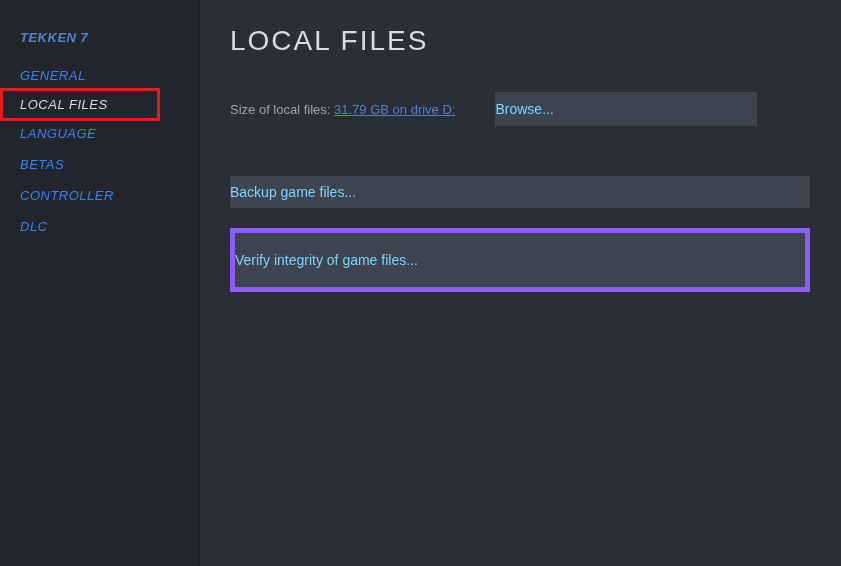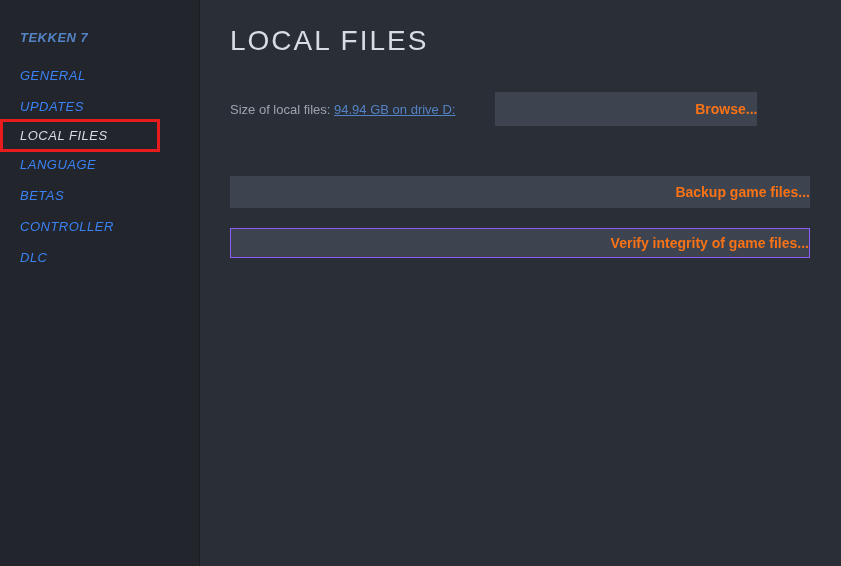--- a/index.html
+++ b/index.html
@@ -65,63 +65,61 @@
     .size-text {
       color: #9ba3b0;
       font-size: 13px;
     }
     .size-value {
       color: #5483c5;
       text-decoration: underline;
     }
     .btn {
       background: #3d434f;
-      color: #f97316;
+      color: #7dd3fc;
       border: none;
       font-size: 14px;
       cursor: pointer;
-      text-align: right;
+      text-align: left;
       padding: 8px 0;
       display: block;
-      font-weight: bold;
     }
     .btn-browse {
       width: 262px;
       padding: 9px 0;
     }
     .btn-wide {
       width: 580px;
       margin-bottom: 20px;
       padding: 8px 0;
     }
     .btn-highlighted {
-      border: 1px solid #8b5cf6;
-      padding: 6px 0;
+      border: 5px solid #8b5cf6;
+      padding: 19px 0;
       margin-bottom: 18px;
     }
   </style>
 </head>
 <body>
 
 <div class="sidebar">
   <div class="game-title">TEKKEN 7</div>
   <div class="sidebar-item">GENERAL</div>
-  <div class="sidebar-item">UPDATES</div>
   <div class="sidebar-item active">LOCAL FILES</div>
   <div class="sidebar-item">LANGUAGE</div>
   <div class="sidebar-item">BETAS</div>
   <div class="sidebar-item">CONTROLLER</div>
   <div class="sidebar-item">DLC</div>
 </div>
 
 <div class="main">
   <h1 class="page-title">LOCAL FILES</h1>
 
   <div class="size-row">
     <div class="size-text">
-      <span>Size of local files: </span><span class="size-value">94.94 GB on drive D:</span>
+      <span>Size of local files: </span><span class="size-value">31.79 GB on drive D:</span>
     </div>
     <button class="btn btn-browse">Browse...</button>
   </div>
 
   <button class="btn btn-wide">Backup game files...</button>
   <button class="btn btn-wide btn-highlighted">Verify integrity of game files...</button>
 </div>
 
 </body></html>

